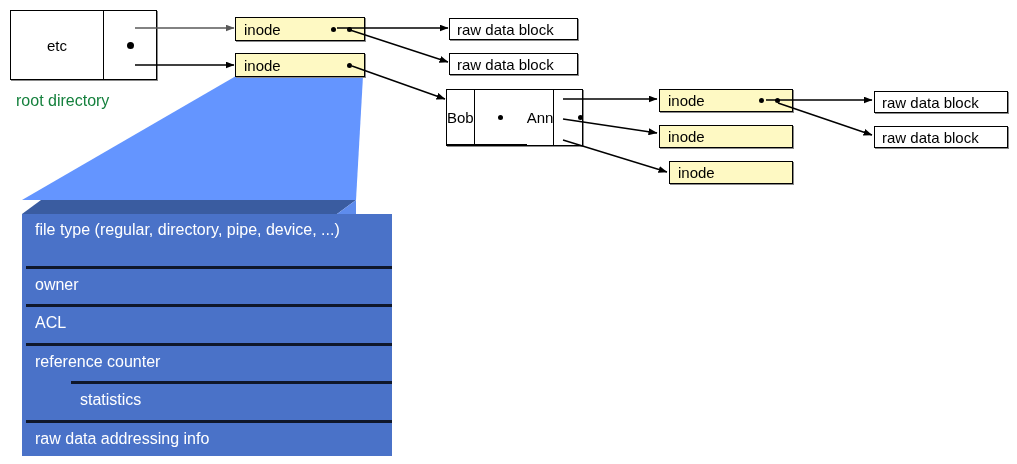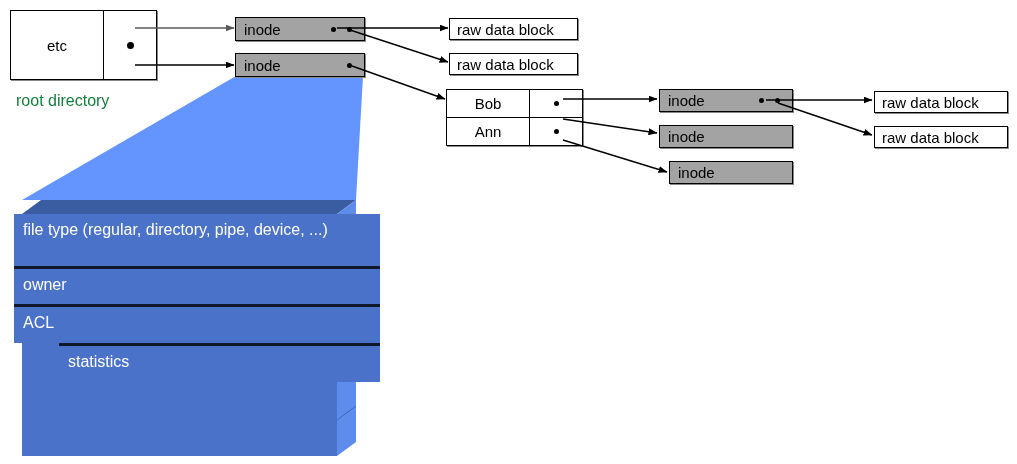--- a/index.html
+++ b/index.html
@@ -45,21 +45,21 @@
   }
 
   
   .dirtable {
     position: absolute;
     box-sizing: border-box;
     border: 1px solid #000000;
     background: #ffffff;
     box-shadow: 1px 1px 0 0 #8a8a8a;
     display: flex;
-    flex-direction: column;
+    flex-direction: row;
   }
   .dirrow {
     display: flex;
     flex: 1 1 0;
     border-bottom: 1px solid #000000;
     box-sizing: border-box;
   }
   .dirrow:last-child { border-bottom: none; }
   .dirname {
     flex: 1 1 auto;
@@ -88,21 +88,21 @@
   .dot.small {
     width: 5px;
     height: 5px;
   }
 
   
   .inodebox {
     position: absolute;
     box-sizing: border-box;
     border: 1px solid #000000;
-    background: #a3a3a3;
+    background: #fef9c3;
     box-shadow: 1px 1px 0 0 #8a8a8a;
     display: flex;
     align-items: center;
     font-size: 15px;
   }
   .inodebox .lbl {
     padding-left: 8px;
     white-space: nowrap;
   }
   .inodebox .ptrs {
@@ -179,25 +179,27 @@
       <line x1="337" y1="304" x2="356" y2="290"></line>
       <line x1="337" y1="343" x2="356" y2="329"></line>
       <line x1="337" y1="381" x2="356" y2="367"></line>
       <line x1="337" y1="420" x2="356" y2="406"></line>
     </g>
 
     <rect x="22" y="214" width="315" height="242" fill="#4a72c8"></rect>
   </svg>
 
   <div id="inode-detail">
-    <div class="detail-rows" style="left:14px; top:154px; width:366px;">
+    <div class="detail-rows" style="left:26px; top:154px; width:366px;">
       <div class="detail-row" style="height:52px; border-top:none;">file type (regular, directory, pipe, device, ...)</div>
       <div class="detail-row" style="height:38px;">owner</div>
       <div class="detail-row" style="height:39px;">ACL</div>
+      <div class="detail-row" style="height:38px;">reference counter</div>
       <div class="detail-row" style="height:39px;margin-left:45px;">statistics</div>
+      <div class="detail-row" style="height:36px;">raw data addressing info</div>
     </div>
   </div>
 
   <div class="dirtable" style="left:10px; top:10px; width:147px; height:70px;">
     <div class="dirrow">
       <div class="dirname">etc</div>
       <div class="dirptr">
         <span class="dot"></span>
       </div>
     </div>

